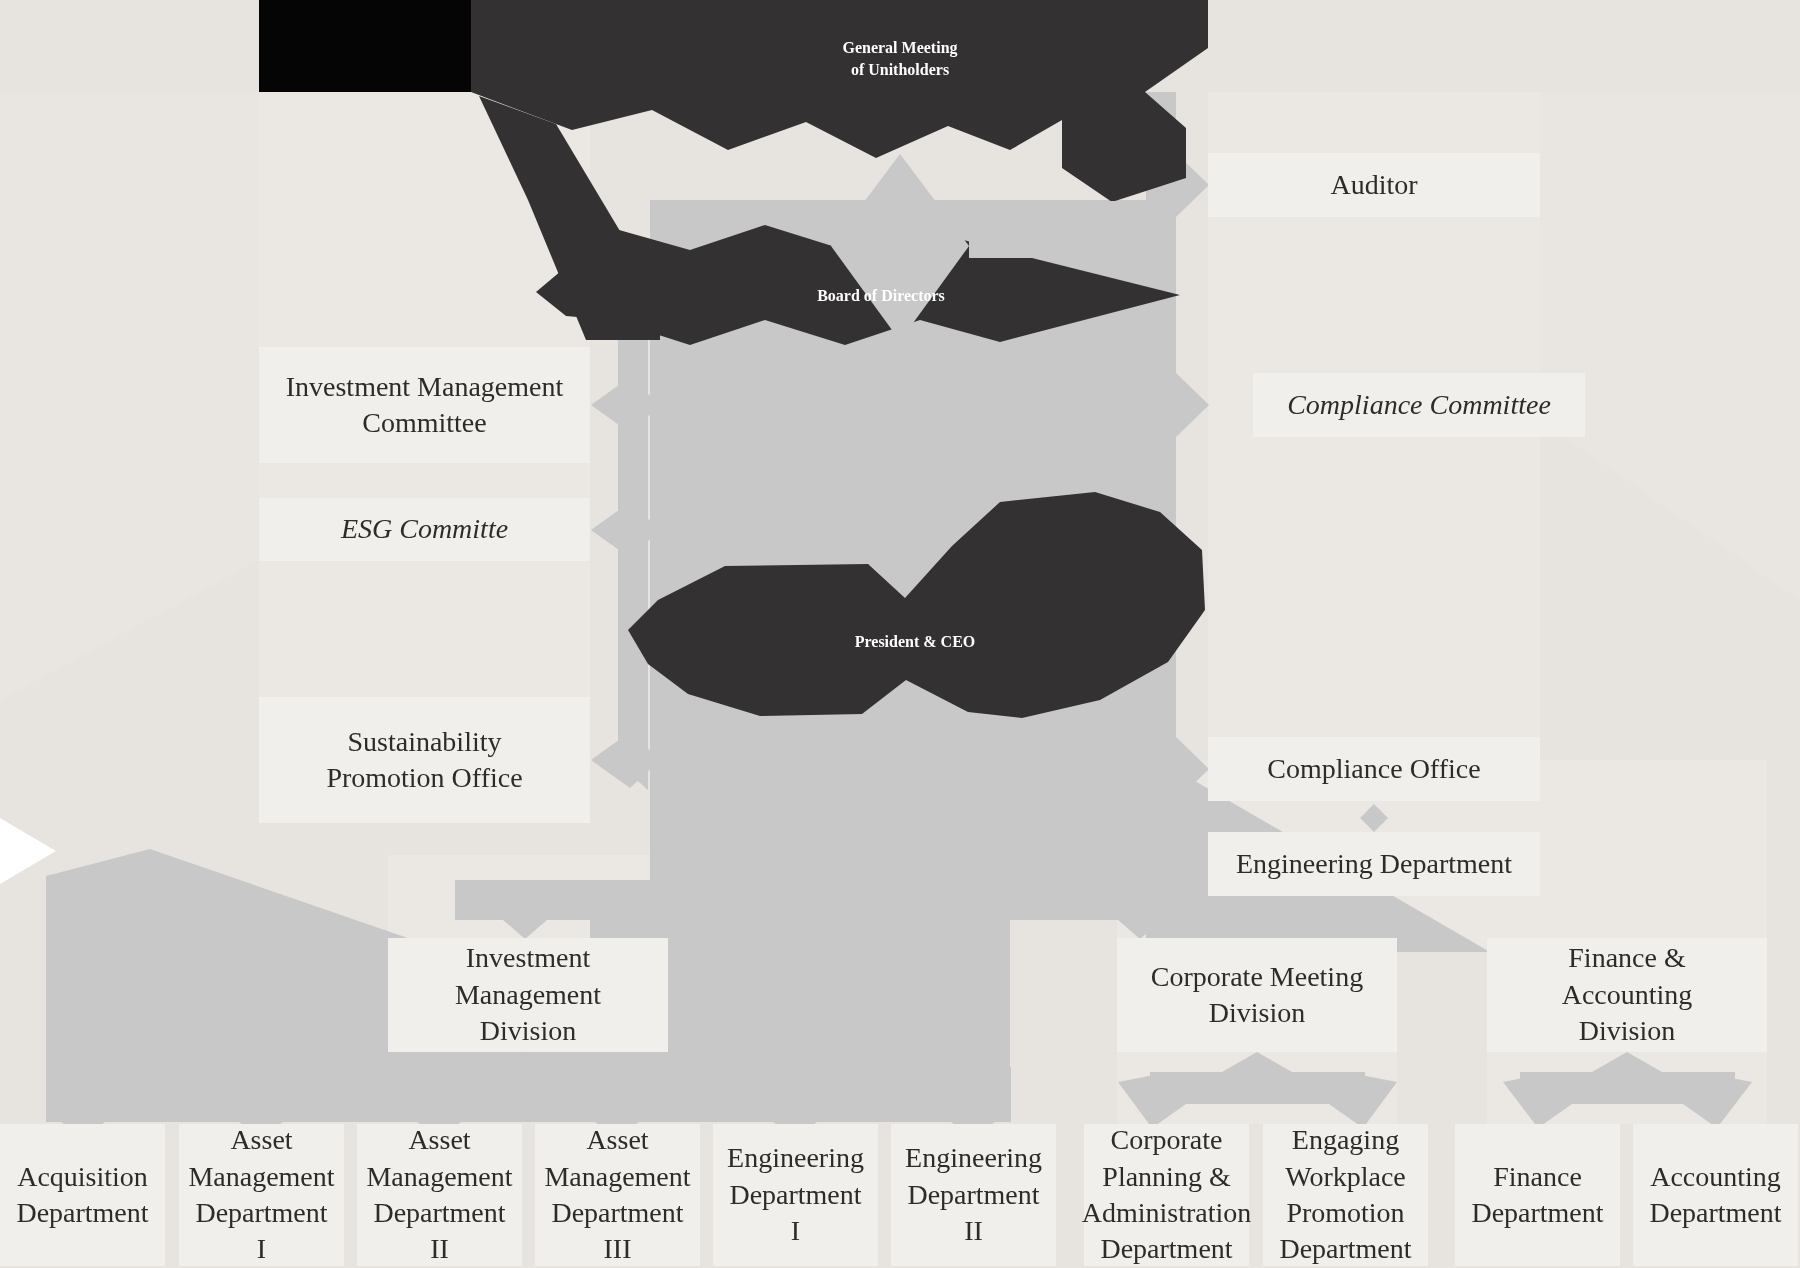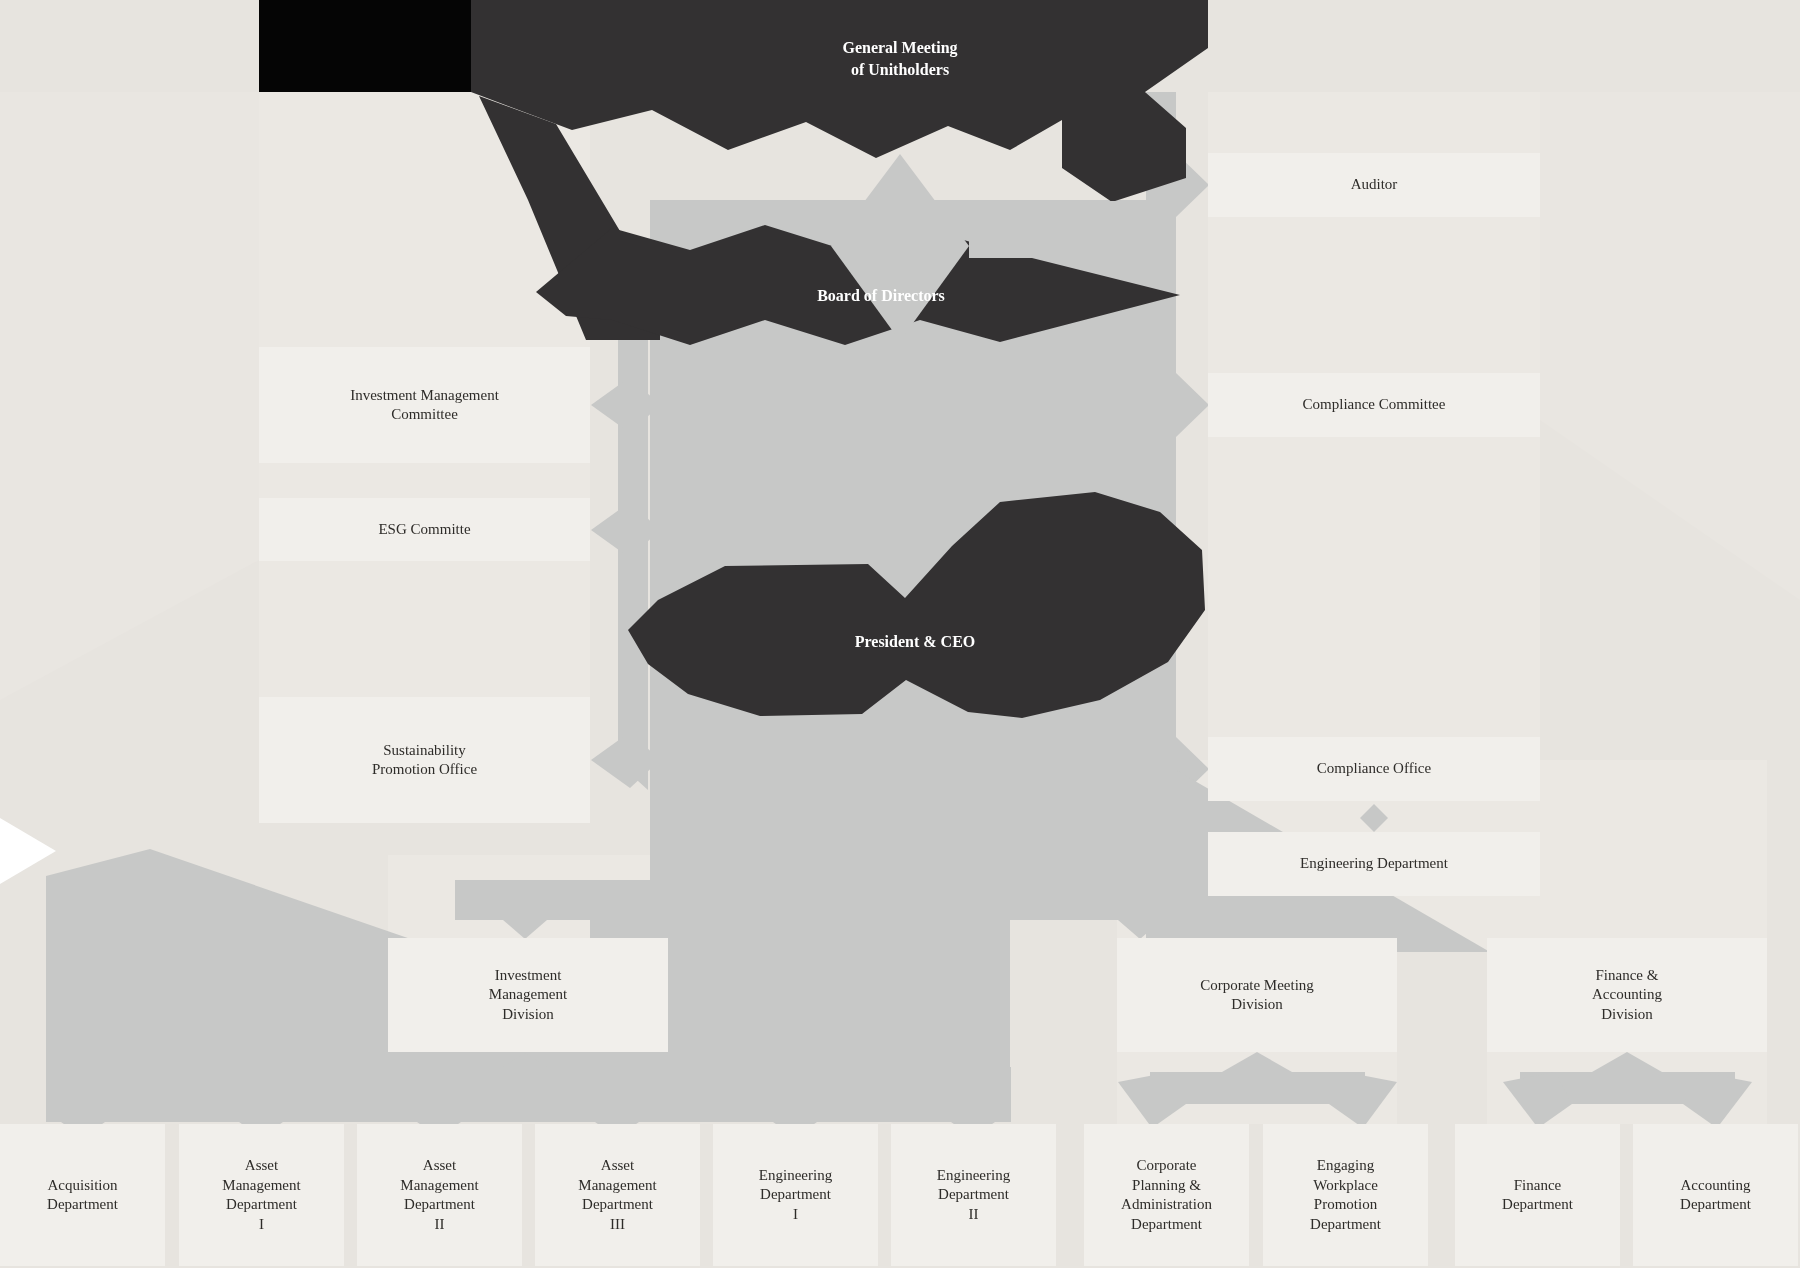--- a/index.html
+++ b/index.html
@@ -16,34 +16,34 @@
   .gray{fill:var(--connector);}
   .dark{fill:var(--dark);}
   .black{fill:var(--black);}
   .light{fill:var(--band);}
   .wedge{fill:var(--wedge);}
   .whiteshape{fill:var(--white);}
   .node{
     position:absolute;display:flex;align-items:center;justify-content:center;
     text-align:center;white-space:pre-line;
     background:var(--box);color:var(--boxtext);
-    font-size:15px;line-height:1.3;
+    font-size:28px;line-height:1.3;
   }
   .node.darklabel{
     background:transparent;color:var(--white);
     font-weight:bold;font-size:16px;line-height:1.36;
   }
   
   .n-gm{left:700px;top:22px;width:400px;height:74px;}
   .n-board{left:716px;top:272px;width:330px;height:48px;text-align:right;}
   .n-president{left:750px;top:618px;width:330px;height:48px;}
   .n-auditor{left:1208px;top:153px;width:332px;height:64px;}
-  .n-compcom{left:1208px;top:373px;width:332px;height:64px;}
+  .n-compcom{left:1253px;top:373px;width:332px;height:64px;font-style:italic;}
   .n-imc{left:259px;top:347px;width:331px;height:116px;}
-  .n-esg{left:259px;top:498px;width:331px;height:63px;}
+  .n-esg{left:259px;top:498px;width:331px;height:63px;font-style:italic;}
   .n-spo{left:259px;top:697px;width:331px;height:126px;}
   .n-co{left:1208px;top:737px;width:332px;height:64px;}
   .n-cd{left:1208px;top:832px;width:332px;height:64px;}
   .n-imd{left:388px;top:938px;width:280px;height:114px;}
   .n-cpd{left:1117px;top:938px;width:280px;height:114px;}
   .n-fad{left:1487px;top:938px;width:280px;height:114px;}
   .n-b1{left:0px;top:1124px;width:165px;height:142px;}
   .n-b2{left:179px;top:1124px;width:165px;height:142px;}
   .n-b3{left:357px;top:1124px;width:165px;height:142px;}
   .n-b4{left:535px;top:1124px;width:165px;height:142px;}

